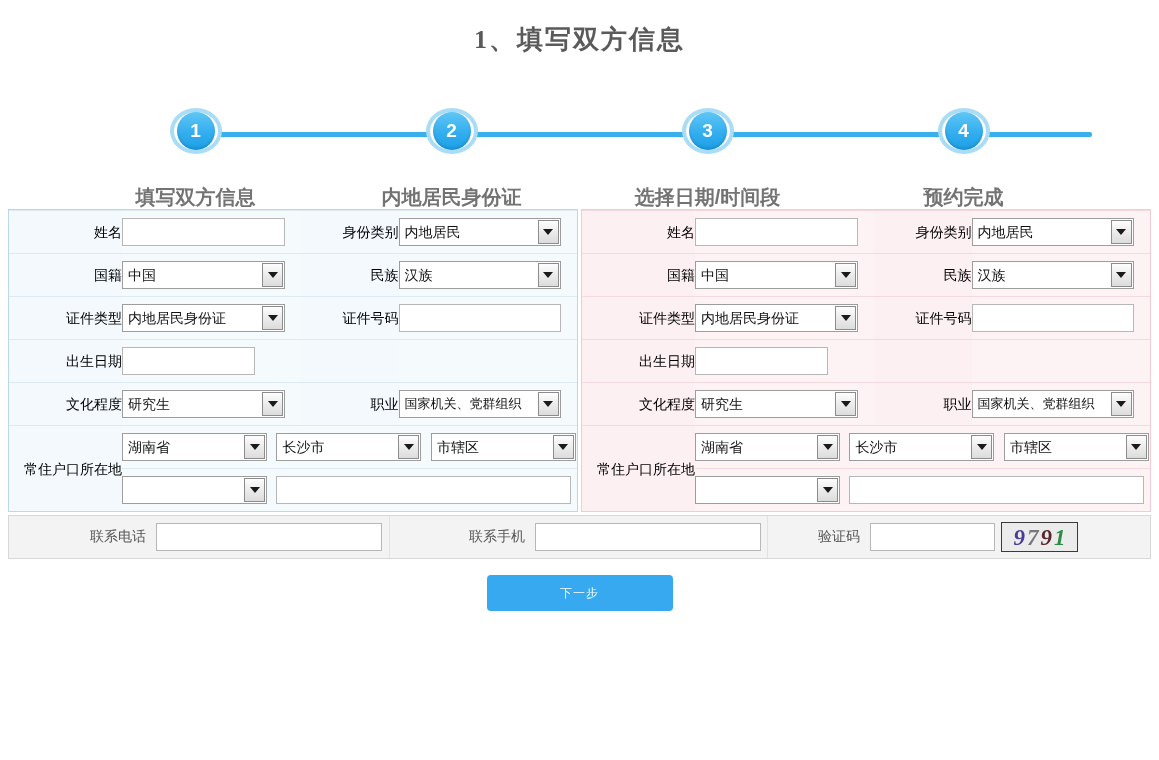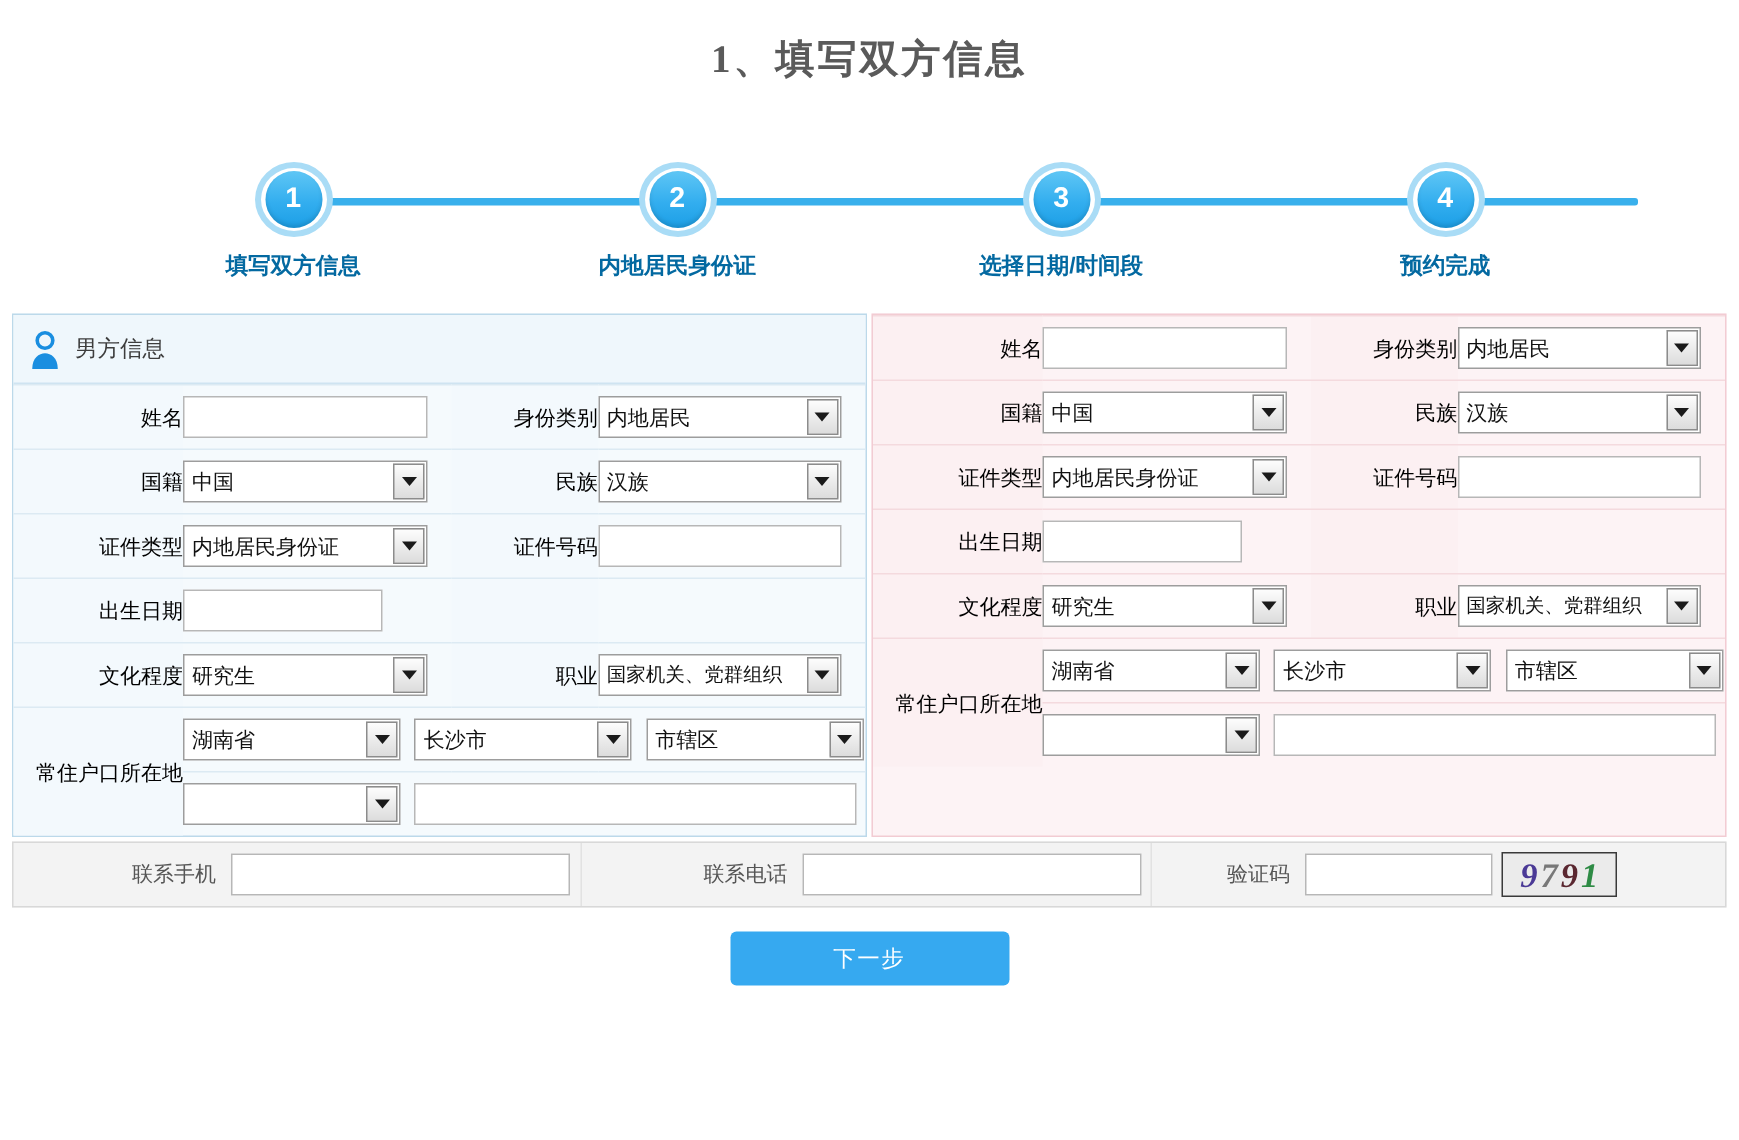--- a/index.html
+++ b/index.html
@@ -72,24 +72,24 @@
     background: linear-gradient(to bottom, #5fc6f5 0%, #33aeef 55%, #1c9fe6 100%);
     color: #ffffff;
     font-size: 19px;
     font-weight: bold;
     display: flex;
     align-items: center;
     justify-content: center;
     box-shadow: inset 0 -2px 3px rgba(0,0,0,.12);
   }
   .step-label {
-    margin-top: 10px;
-    font-size: 15px;
+    margin-top: 30px;
+    font-size: 20px;
     font-weight: bold;
-    color: #0369a1;
+    color: #737373;
     white-space: nowrap;
   }
 
   
   .panels {
     display: flex;
     width: 1143px;
     margin: 22px auto 0 auto;
   }
   .panel {
@@ -252,21 +252,21 @@
     display: flex;
     justify-content: center;
   }
   .next-btn {
     width: 186px;
     height: 36px;
     background: #36a9f0;
     border: none;
     border-radius: 4px;
     color: #ffffff;
-    font-size: 15px;
+    font-size: 12px;
     font-family: "Liberation Sans", sans-serif;
     cursor: pointer;
     letter-spacing: 1px;
   }
 </style>
 </head>
 <body>
 
 <div class="page-title">1、填写双方信息</div>
 
@@ -296,29 +296,20 @@
         <div class="step-circle-inner">4</div>
       </div>
       <div class="step-label">预约完成</div>
     </div>
   </div>
 </div>
 
 <div class="panels">
 
   <div class="panel male">
-    <div class="panel-header">
-      <span>
-        <svg class="person-icon" viewBox="0 0 22 26" xmlns="http://www.w3.org/2000/svg">
-          <circle cx="11" cy="7" r="5.2" fill="none" stroke="#1a8ee0" stroke-width="2.4"></circle>
-          <path d="M2.5 26 C2.5 18.5 7 15.5 11 15.5 C15 15.5 19.5 18.5 19.5 26 Z" fill="#1a8ee0"></path>
-        </svg>
-      </span>
-      <span class="panel-header-title">男方信息</span>
-    </div>
 
     <table class="form">
       <tbody>
           <tr>
         <td class="lbl">姓名</td>
         <td class="fld" colspan="1">
           <input class="txt" style="width: 163px;" value="">
         </td>
         <td class="lbl" style="width:98px">身份类别</td>
         <td class="fld">
@@ -556,26 +547,26 @@
           </div>
           <input class="txt" style="width: 295px; margin-left: 5px;" value="">
         </td>
       </tr>
     </tbody>
       </table>
   </div>
 </div>
 
 <div class="bottom-bar">
+  <div class="bb-cell" style="width:380px">
+    <span class="bb-label" style="width:147px">联系电话</span>
+    <input class="txt" style="width: 226px;" value="">
+  </div>
   <div class="bb-cell" style="width:378px">
     <span class="bb-label" style="width:145px">联系手机</span>
-    <input class="txt" style="width: 226px;" value="">
-  </div>
-  <div class="bb-cell" style="width:380px">
-    <span class="bb-label" style="width:147px">联系电话</span>
     <input class="txt" style="width: 226px;" value="">
   </div>
   <div class="bb-cell" style="flex:1">
     <span class="bb-label" style="width:102px">验证码</span>
     <input class="txt" style="width: 125px;" value="">
     <div class="captcha">
       <span style="color:#4b3a96">9</span>
         <span style="color:#787878">7</span>
         <span style="color:#5a2730">9</span>
         <span style="color:#2e8b45">1</span>

